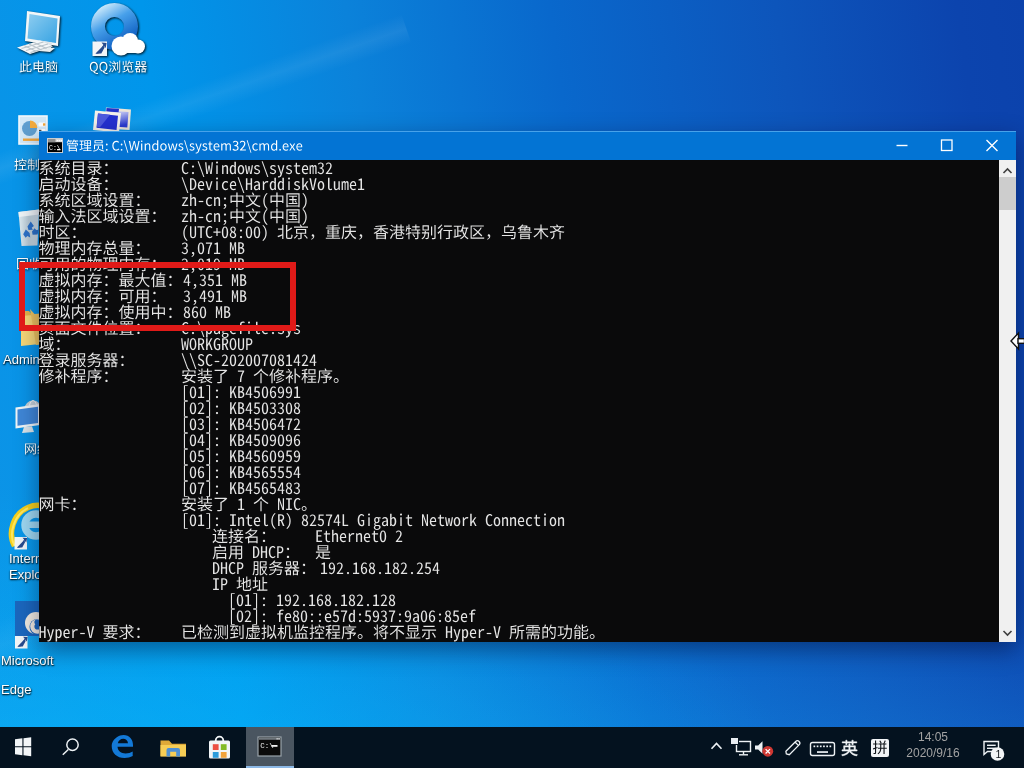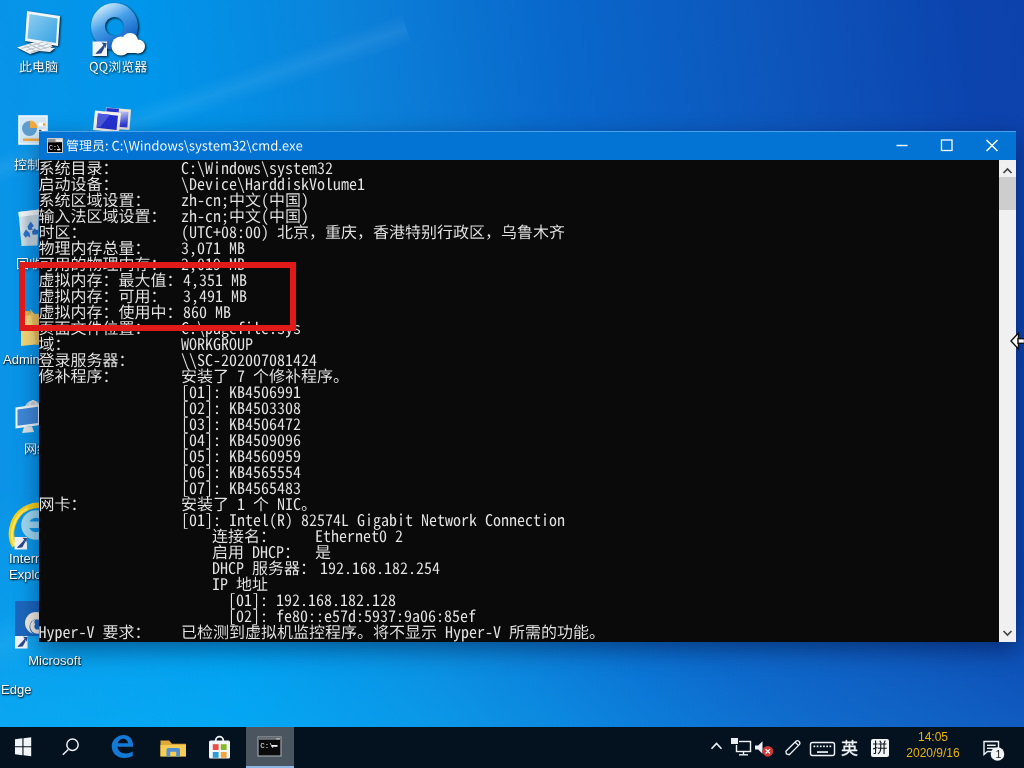--- a/index.html
+++ b/index.html
@@ -13,21 +13,21 @@
 .labsvg{filter:drop-shadow(1px 1.5px .8px rgba(0,0,0,.85))}
 #win{position:absolute;left:39px;top:131px;width:977px;height:511px;background:#0b0b0c;box-shadow:0 8px 22px rgba(0,0,30,.42)}
 #tbar{position:absolute;left:0;top:0;width:977px;height:29px;background:#0374d4;border-top:1px solid #47a2ea}
 #cons{position:absolute;left:0;top:29px;width:961px;height:482px;background:#0a0a0b}
 #sbar{position:absolute;right:0;top:29px;width:17px;height:482px;background:#f0f0f0}
 #sthumb{position:absolute;left:0;top:17px;width:17px;height:33px;background:#cdcdcd}
 #redbox{position:absolute;left:19px;top:262px;width:277px;height:69px;border:6px solid #e01a18;z-index:60}
 #task{position:absolute;left:0;top:727px;width:1024px;height:41px;background:#04121f;z-index:80}
 #cmdbtn{position:absolute;left:246px;top:0;width:48px;height:41px;background:#4a5560}
 #cmdbtn .ul{position:absolute;left:0;bottom:0;width:48px;height:2.5px;background:#8cb8e6}
-.clk{position:absolute;color:#eab308;font-size:12px;text-align:center;width:90px;line-height:15px}
+.clk{position:absolute;color:#a3a3a3;font-size:12px;text-align:center;width:90px;line-height:15px}
 </style></head><body>
 <div id="desk"></div>
 <div style="position:absolute;left:-80px;top:-20px;width:500px;height:260px;background:linear-gradient(to bottom,rgba(255,255,255,0) 44%,rgba(255,255,255,.07) 50%,rgba(255,255,255,0) 56%);transform:rotate(-19deg)"></div>
 <div style="position:absolute;left:-60px;top:380px;width:700px;height:320px;background:linear-gradient(to bottom,rgba(255,255,255,0) 42%,rgba(255,255,255,.05) 50%,rgba(255,255,255,0) 58%);transform:rotate(-20deg)"></div>
 <svg width="0" height="0" style="position:absolute">
     <defs>
       <path id="m7cfb" d="M4.6 -3.6C3.7 -2.4 2.4 -1.2 1.1 -0.5C1.4 -0.3 1.9 0.1 2.2 0.3C3.4 -0.5 4.8 -1.9 5.8 -3.2ZM10.2 -3C11.5 -2 13.2 -0.5 14 0.4L15 -0.4C14.1 -1.3 12.5 -2.7 11.1 -3.7ZM10.6 -7.1C11 -6.7 11.5 -6.3 11.9 -5.8L4.9 -5.3C7.3 -6.5 9.7 -8 12.1 -9.8L11.2 -10.6C10.4 -9.9 9.5 -9.3 8.6 -8.7L4.7 -8.5C5.9 -9.3 7 -10.3 8.1 -11.5C10.2 -11.7 12.2 -12 13.7 -12.3L12.8 -13.3C10.3 -12.7 5.6 -12.2 1.7 -12C1.8 -11.8 2 -11.3 2 -11C3.4 -11.1 4.9 -11.2 6.4 -11.3C5.4 -10.2 4.2 -9.2 3.8 -9C3.3 -8.6 2.9 -8.4 2.6 -8.3C2.7 -8 2.9 -7.5 2.9 -7.3C3.3 -7.4 3.8 -7.5 7 -7.6C5.6 -6.8 4.5 -6.2 3.9 -5.9C2.9 -5.4 2.2 -5.1 1.7 -5C1.8 -4.7 2 -4.2 2.1 -3.9C2.5 -4.1 3.1 -4.2 7.5 -4.5V-0.3C7.5 -0.1 7.5 -0.1 7.2 -0.1C7 -0 6.1 -0 5.1 -0.1C5.3 0.2 5.5 0.8 5.6 1.1C6.8 1.1 7.6 1.1 8.1 0.9C8.6 0.7 8.8 0.4 8.8 -0.3V-4.6L12.7 -4.9C13.2 -4.4 13.6 -3.9 13.9 -3.5L14.8 -4C14.2 -5 12.8 -6.5 11.6 -7.6Z"></path>
       <path id="m7edf" d="M11.2 -5.6V-0.6C11.2 0.6 11.4 1 12.6 1C12.8 1 13.7 1 14 1C15 1 15.2 0.4 15.3 -1.8C15 -1.9 14.5 -2.1 14.3 -2.3C14.3 -0.4 14.2 -0.1 13.8 -0.1C13.6 -0.1 12.9 -0.1 12.8 -0.1C12.4 -0.1 12.4 -0.1 12.4 -0.6V-5.6ZM8.2 -5.6C8.1 -2.4 7.7 -0.7 5.1 0.3C5.3 0.5 5.7 0.9 5.8 1.2C8.7 0 9.2 -2 9.3 -5.6ZM0.7 -0.8 0.9 0.3C2.4 -0.1 4.3 -0.7 6.1 -1.3L5.9 -2.4C3.9 -1.8 2 -1.2 0.7 -0.8ZM9.5 -13.2C9.8 -12.5 10.2 -11.7 10.4 -11.1H6.5V-10H9.4C8.7 -9 7.6 -7.6 7.2 -7.2C6.9 -6.9 6.5 -6.8 6.2 -6.7C6.3 -6.5 6.5 -5.9 6.6 -5.6C7 -5.8 7.7 -5.8 13.5 -6.4C13.8 -6 14 -5.5 14.2 -5.2L15.2 -5.8C14.7 -6.7 13.7 -8.2 12.8 -9.3L11.9 -8.8C12.2 -8.4 12.6 -7.9 12.9 -7.3L8.5 -7C9.2 -7.8 10.1 -9.1 10.8 -10H15.2V-11.1H10.6L11.6 -11.4C11.4 -12 11 -12.8 10.6 -13.5ZM1 -6.8C1.2 -6.9 1.6 -7 3.5 -7.2C2.8 -6.2 2.2 -5.4 1.9 -5.1C1.4 -4.5 1 -4.1 0.7 -4.1C0.8 -3.8 1 -3.2 1.1 -2.9C1.4 -3.1 1.9 -3.3 5.9 -4.2C5.9 -4.4 5.9 -4.9 5.9 -5.2L2.9 -4.6C4.1 -6 5.3 -7.7 6.3 -9.5L5.2 -10.1C4.9 -9.5 4.6 -8.9 4.2 -8.4L2.2 -8.1C3.2 -9.5 4.2 -11.3 5 -12.9L3.7 -13.5C3 -11.6 1.9 -9.5 1.5 -9C1.1 -8.4 0.8 -8.1 0.5 -8C0.7 -7.7 0.9 -7 1 -6.8Z"></path>
       <path id="m76ee" d="M3.7 -7.5H12.1V-4.9H3.7ZM3.7 -8.7V-11.3H12.1V-8.7ZM3.7 -3.7H12.1V-1.1H3.7ZM2.5 -12.4V1.2H3.7V0.1H12.1V1.2H13.4V-12.4Z"></path>
       <path id="m5f55" d="M2.1 -5.1C3.2 -4.5 4.4 -3.6 5.1 -3L5.9 -3.8C5.3 -4.4 4 -5.3 3 -5.8ZM2.1 -12.5V-11.4H11.8L11.8 -10H2.6V-8.9H11.7L11.6 -7.4H1.1V-6.3H7.4V-3.4C5.1 -2.4 2.6 -1.5 1.1 -0.9L1.7 0.2C3.3 -0.5 5.4 -1.4 7.4 -2.2V-0C7.4 0.2 7.3 0.3 7 0.3C6.8 0.3 5.9 0.3 4.9 0.3C5.1 0.6 5.3 1 5.4 1.3C6.6 1.3 7.4 1.3 7.9 1.1C8.4 1 8.6 0.7 8.6 -0V-3.8C10 -1.7 12 -0.1 14.5 0.6C14.6 0.3 15 -0.1 15.2 -0.4C13.5 -0.9 12 -1.7 10.8 -2.8C11.8 -3.5 13 -4.4 14 -5.2L13 -5.9C12.2 -5.2 11.1 -4.3 10.1 -3.6C9.5 -4.3 9 -5 8.6 -5.8V-6.3H15V-7.4H12.9C13 -9 13.1 -11 13.2 -12.5L12.2 -12.6L12 -12.5Z"></path>
@@ -370,21 +370,21 @@
 <svg width="46" height="54" viewBox="5 598 46 54" style="left:5px;top:598px">
 <rect x="15" y="601" width="33" height="35" fill="#1b67be"></rect>
 <circle cx="36" cy="623" r="11" fill="#f2ebe1"></circle>
 <circle cx="37.5" cy="627" r="8" fill="#1b67be"></circle>
 <circle cx="37.5" cy="626.5" r="5.2" fill="none" stroke="#f2ebe1" stroke-width="4.2"></circle>
 <circle cx="37" cy="622" r="2.6" fill="#1b67be"></circle>
 <rect x="15" y="636" width="12.5" height="12.5" fill="#f2f5f7"></rect>
 <path d="M17.5 646.5 q 5.5 1.5 7.5 -7 l 1.8 2 l 0.8 -4.5 l -4.6 -0.3 l 1.6 1.9 q -2.5 6.5 -7.1 7.9 z" fill="#274a8d"></path>
 <path d="M17.5 646.5 l7 -7.2 l1.2 1.7 l-3 5.5 z" fill="#274a8d"></path>
 </svg>
-<div class="lab" style="left:1px;top:653px;width:80px;text-align:right">Microsoft</div>
+<div class="lab" style="left:1px;top:653px;width:80px;text-align:left">Microsoft</div>
 <div class="lab" style="left:1px;top:682px;width:80px;">Edge</div>
 <div id="win">
     <div id="tbar"></div>
     <div id="cons"></div>
     <div id="sbar">
       <div id="sthumb"></div>
       <svg width="17" height="10" viewBox="0 0 17 10" style="left:0;top:6px">
         <path d="M4.5 7 L8.5 3 L12.5 7" stroke="#404040" stroke-width="1.6" fill="none"></path>
       </svg>
       <svg width="17" height="10" viewBox="0 0 17 10" style="left:0;top:468px">

